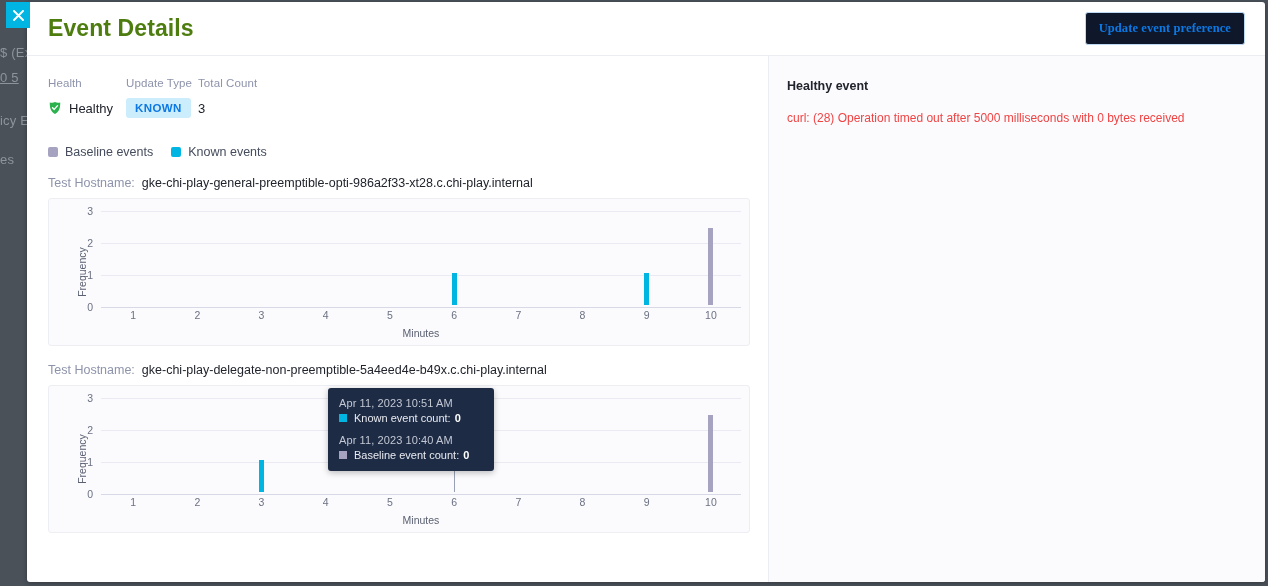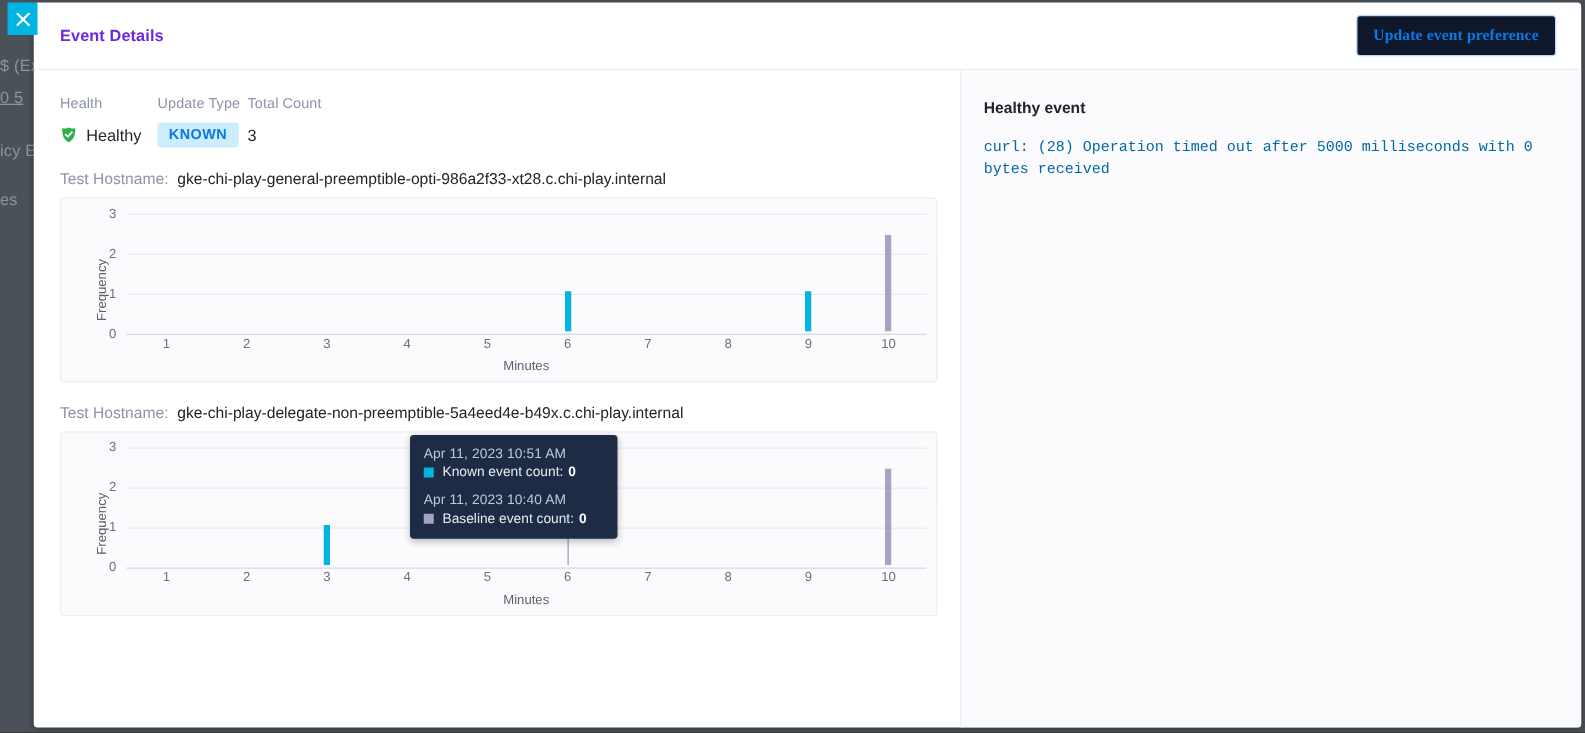--- a/index.html
+++ b/index.html
@@ -54,23 +54,23 @@
     z-index: 20;
   }
   .panel-header {
     position: relative;
     height: 54px;
     border-bottom: 1px solid #ebedf2;
     display: flex; align-items: center;
     padding: 0 20px 0 21px;
   }
   .panel-title {
-    font-size: 13px;
+    font-size: 23px;
     font-weight: bold;
-    color: #6d28d9;
+    color: #4d7c0f;
     letter-spacing: .1px;
   }
   .header-spacer { flex: 1; }
   .btn-outline {
     font-family: Liberation Serif, serif;
     font-size: 12.5px;
     font-weight: bold;
     color: #0b78e3;
     background: #0f172a;
     border: 1px solid #bcd9f5;
@@ -248,23 +248,23 @@
   .tt-row b { color: #ffffff; margin-left: 4px; }
 
   
   .sample-title {
     font-size: 12.5px;
     font-weight: bold;
     color: #21242c;
     margin-bottom: 17px;
   }
   .sample-body {
-    font-family: Liberation Mono, monospace;
+    font-family: Liberation Sans, sans-serif;
     font-size: 12px;
-    color: #0369a1;
+    color: #ef4444;
     line-height: 1.42;
     white-space: pre-wrap;
     word-break: break-word;
   }
 </style>
 </head>
 <body>
 
 <div id="root">
 
@@ -315,20 +315,30 @@
               <span class="chip">KNOWN</span>
             </div>
           </div>
 
           <div class="meta-item m-count">
             <div class="meta-label">Total Count</div>
             <div class="meta-value">3</div>
           </div>
         </div>
 
+        <div class="legend">
+          <div class="legend-item">
+            <span class="legend-sw" id="sw0" style="background: rgb(165, 163, 192);"></span>
+            <span class="legend-label">Baseline events</span>
+          </div>
+          <div class="legend-item">
+            <span class="legend-sw" id="sw1" style="background: rgb(0, 181, 226);"></span>
+            <span class="legend-label">Known events</span>
+          </div>
+        </div>
 
         <div class="host-line">
           <span class="host-label">Test Hostname:</span>
           <span class="host-value">gke-chi-play-general-preemptible-opti-986a2f33-xt28.c.chi-play.internal</span>
         </div>
         <div class="chart-card" id="chart-card-0">
             <div class="chart-inner">
               <div class="y-title">Frequency</div>
               <div class="y-ticks">
                 <div class="y-tick" style="top: 108px;">0</div>

